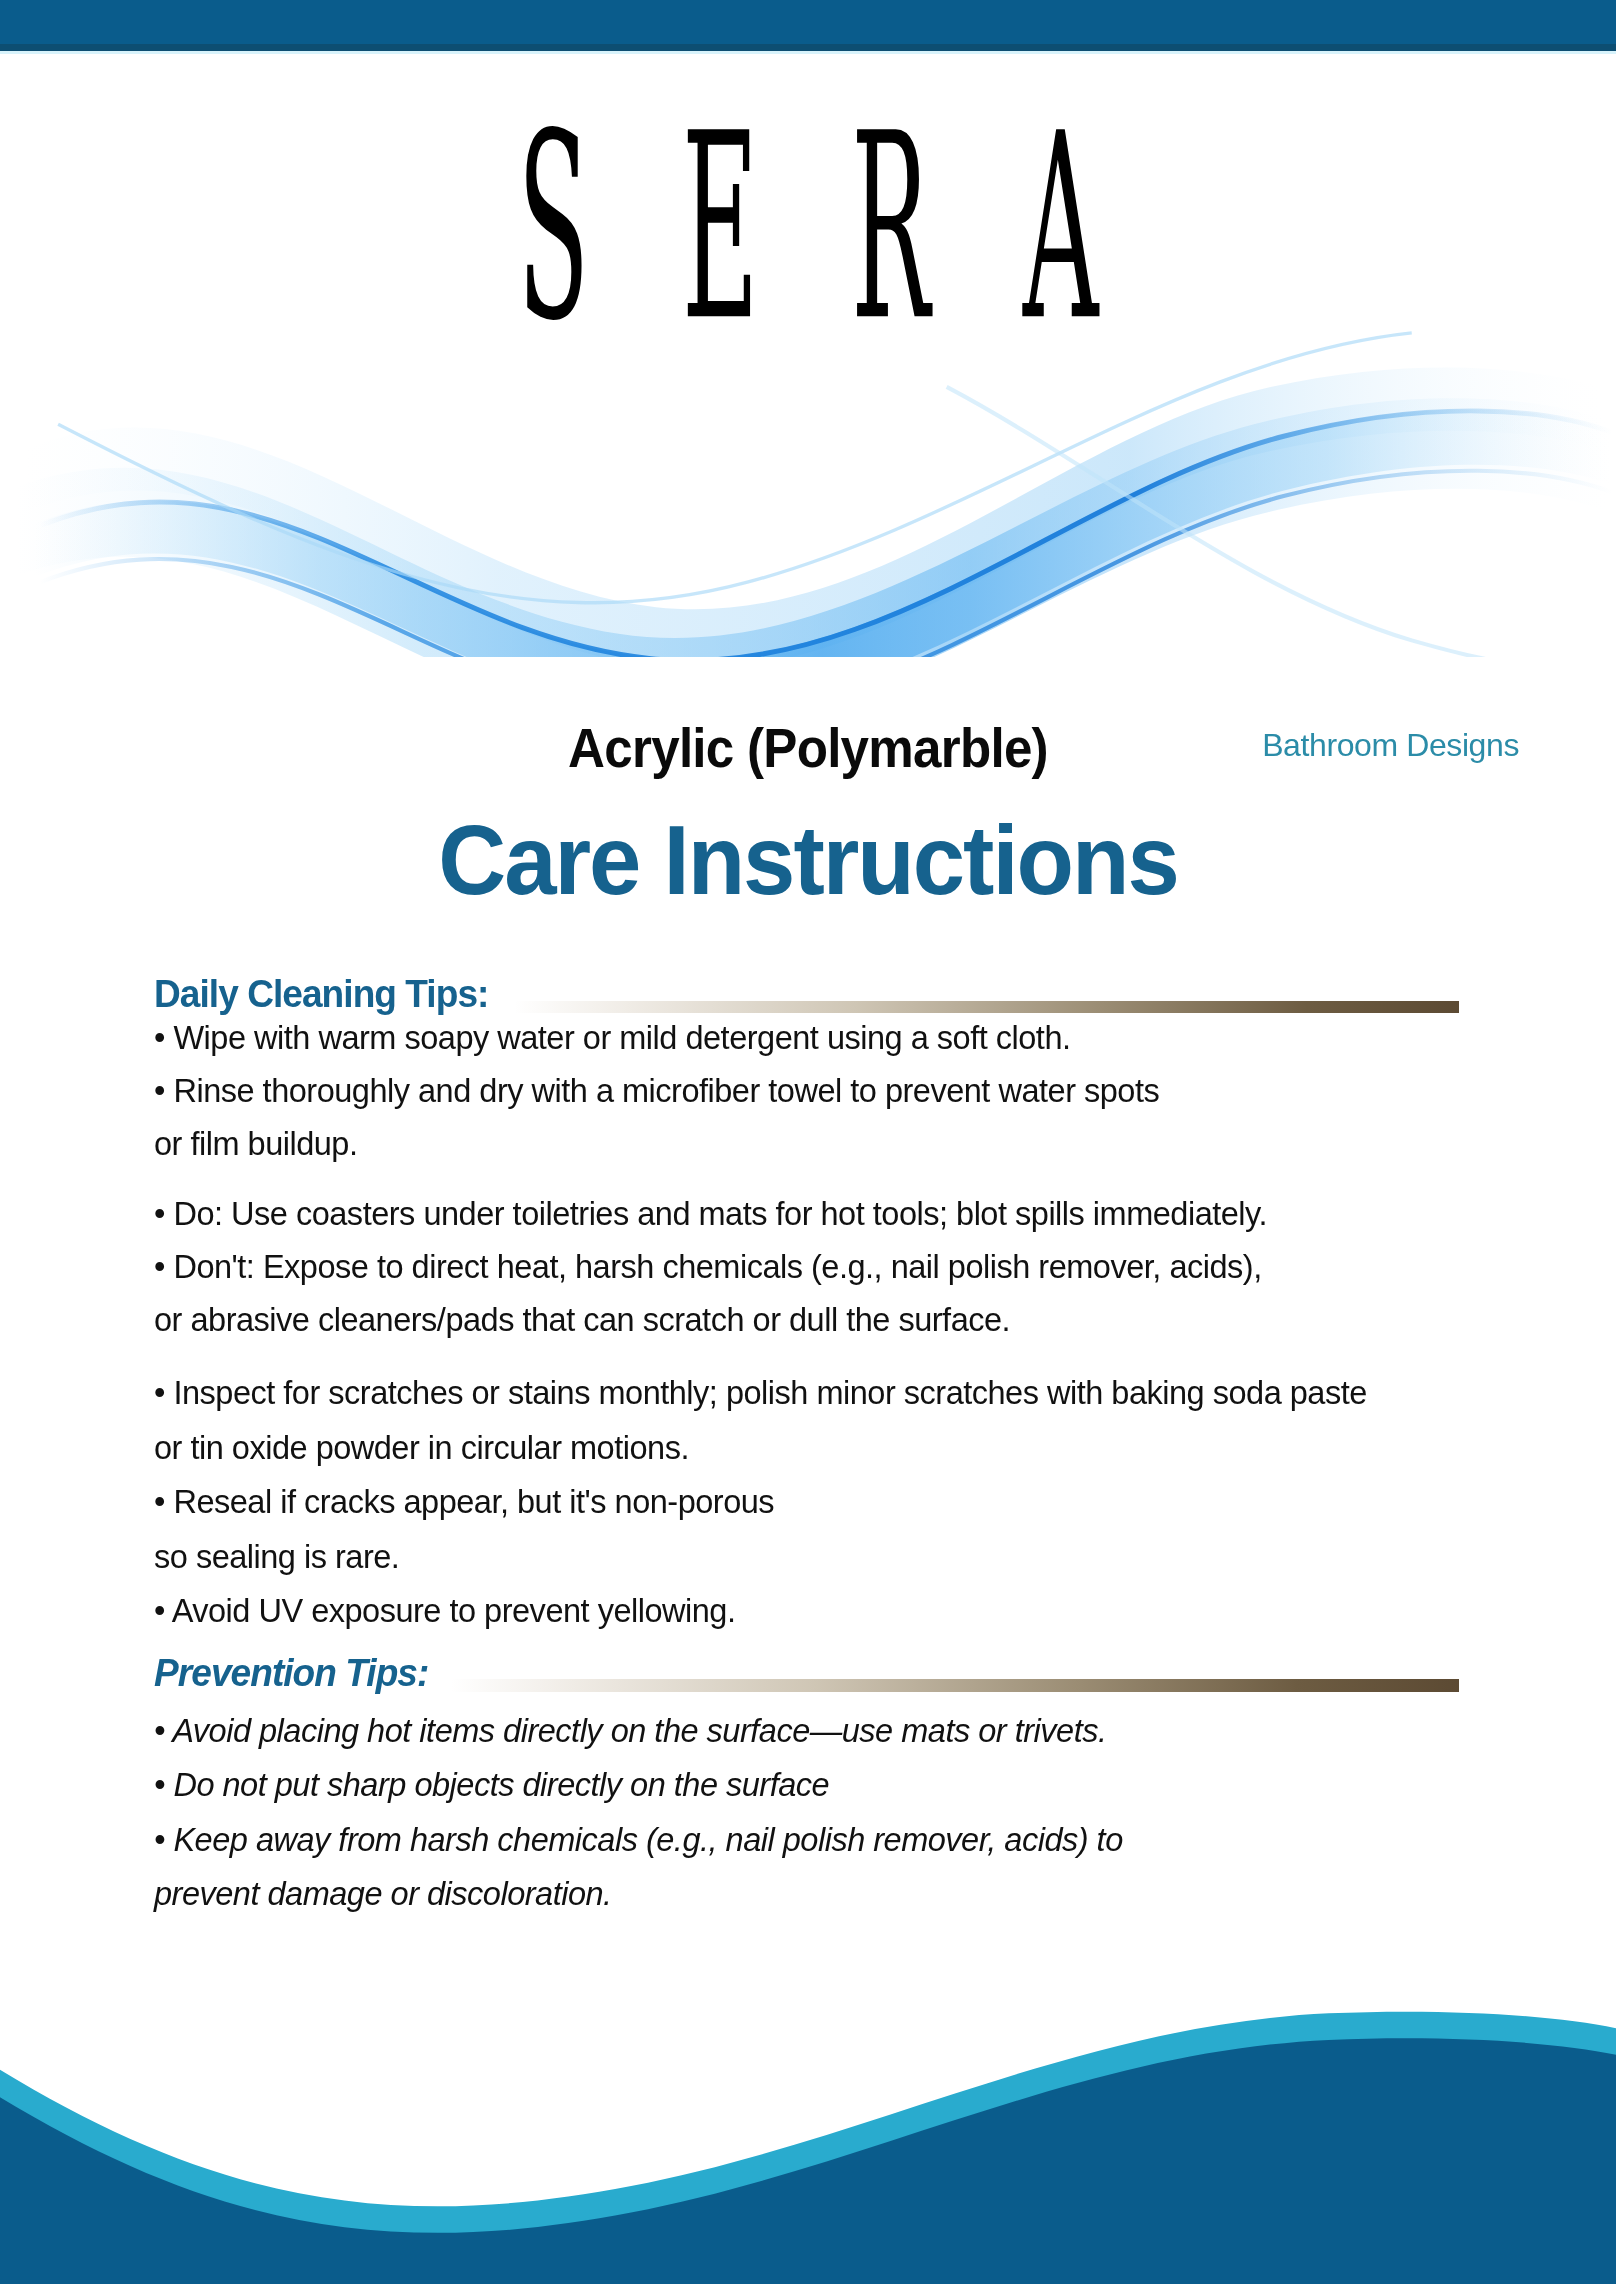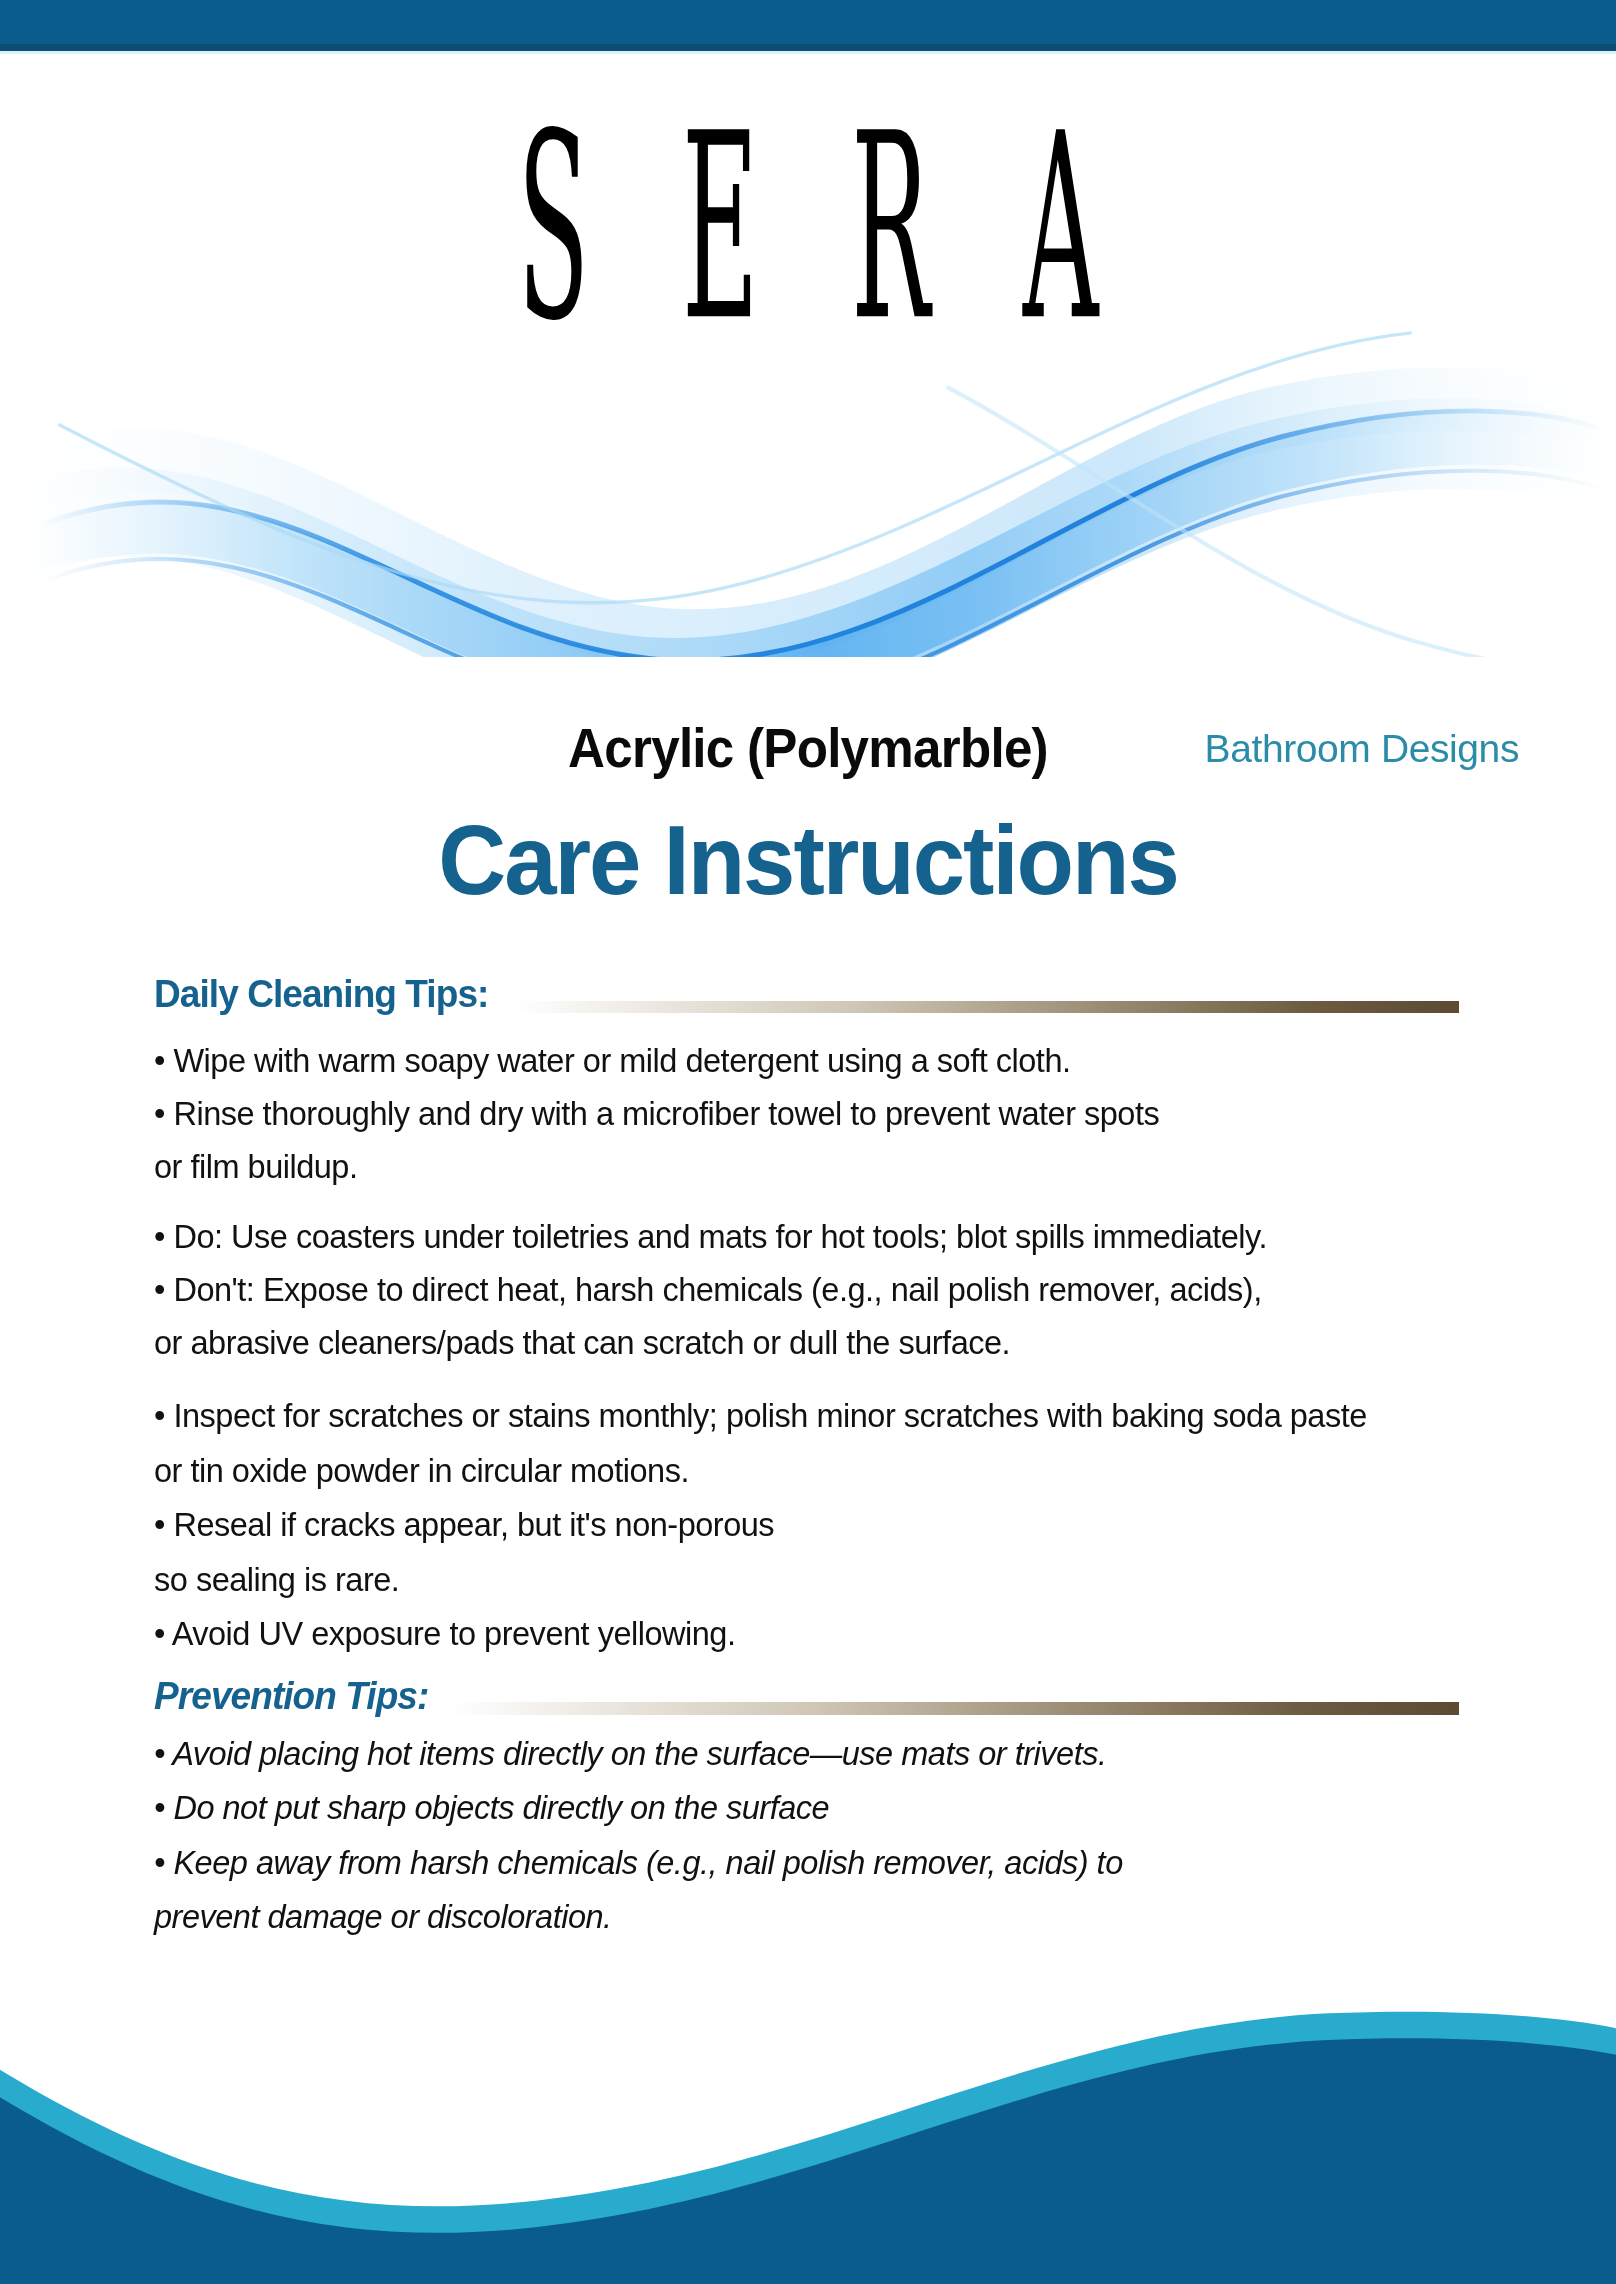--- a/index.html
+++ b/index.html
@@ -75,21 +75,21 @@
     width: 1616px;
     height: 349px;
     pointer-events: none;
   }
   .tagline {
     position: absolute;
     top: 629px;
     left: 0;
     width: 1519px;
     text-align: right;
-    font-size: 39px;
+    font-size: 32px;
     line-height: 1;
     font-weight: 400;
     color: #2b8ca8;
     letter-spacing: -0.4px;
   }
 
   
   .subtitle {
     position: absolute;
     top: 721px;
@@ -153,21 +153,21 @@
     background: linear-gradient(to right,
         #ffffff 0%,
         #f0ece6 12%,
         #cfc6b5 36%,
         #9b8d74 62%,
         #6d5c42 84%,
         #5c4a33 100%);
   }
 
   .bullets {
-    margin-top: 31px;
+    margin-top: 8px;
   }
   .bullet-line {
     font-size: 33px;
     line-height: 1.0;
     color: #111111;
     letter-spacing: -0.5px;
     white-space: nowrap;
     margin-bottom: 20px;
     transform: scaleX(0.985);
     transform-origin: 0% 50%;

